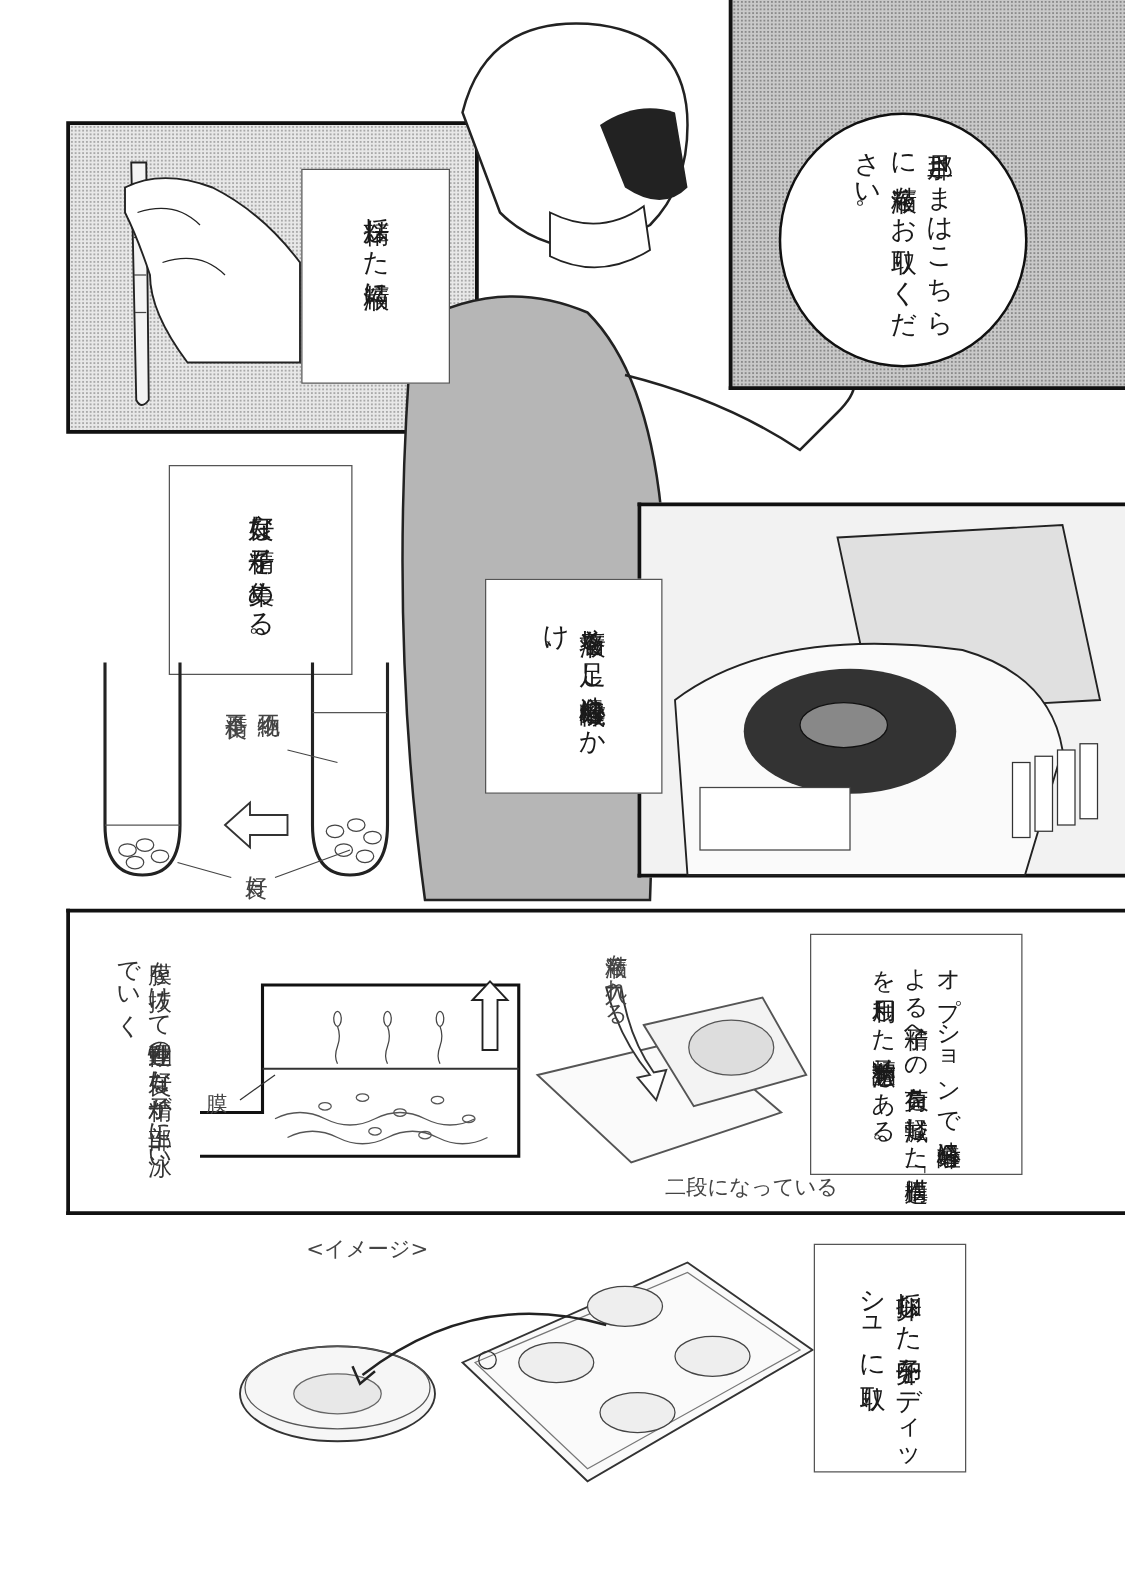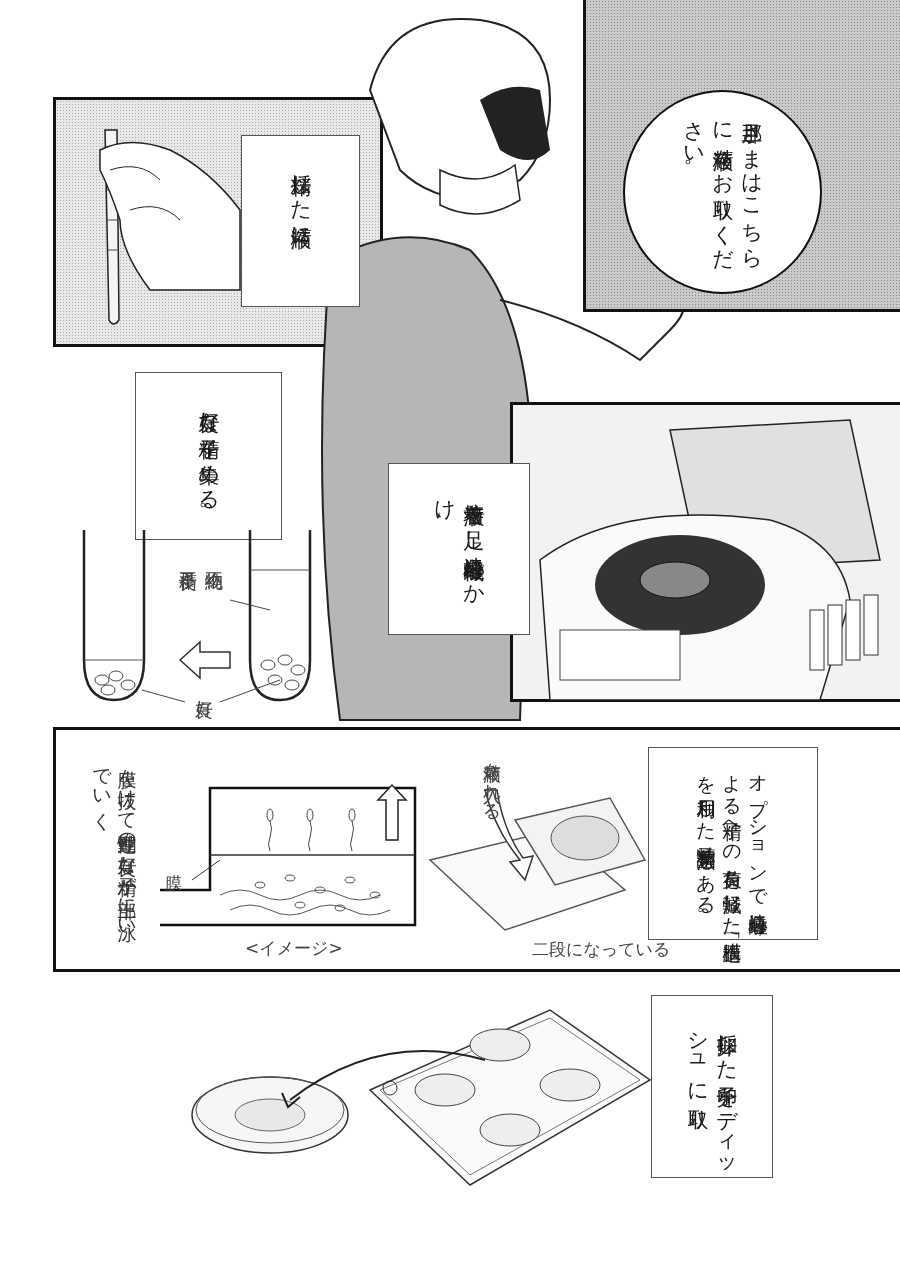--- a/index.html
+++ b/index.html
@@ -117,21 +117,21 @@
       <ellipse cx="100" cy="105" rx="5" ry="3"></ellipse>
       <ellipse cx="130" cy="98" rx="5" ry="3"></ellipse>
       <ellipse cx="160" cy="110" rx="5" ry="3"></ellipse>
       <ellipse cx="190" cy="100" rx="5" ry="3"></ellipse>
       <ellipse cx="215" cy="115" rx="5" ry="3"></ellipse>
       <ellipse cx="140" cy="125" rx="5" ry="3"></ellipse>
       <ellipse cx="180" cy="128" rx="5" ry="3"></ellipse>
     </g>
 </svg>
 <div class="label" style="left:165px;top:872px;">膜</div>
-<div class="label" style="left:245px;top:937px;">&lt;イメージ&gt;</div>
+<div class="label" style="left:245px;top:988px;">&lt;イメージ&gt;</div>
 
 <svg style="left:425px;top:790px;" width="225" height="150">
   <path d="M5 70 L130 40 L200 100 L80 140 Z" fill="#fafafa" stroke="#555" stroke-width="1.5"></path>
   <path d="M90 30 L185 8 L220 70 L130 95 Z" fill="#f3f3f3" stroke="#555" stroke-width="1.5"></path>
   <ellipse cx="160" cy="48" rx="34" ry="22" fill="#ddd" stroke="#555"></ellipse>
   <path d="M60 0 Q70 40 95 70 L85 72 L100 90 L108 66 L98 68 Q78 40 72 0 Z" fill="#fff" stroke="#333" stroke-width="1.5"></path>
 </svg>
 <div class="vlabel" style="left:480px;top:750px;">精液を入れる</div>
 <div class="label" style="left:532px;top:938px;font-family:Liberation Mono, monospace;">二段になっている</div>
 

